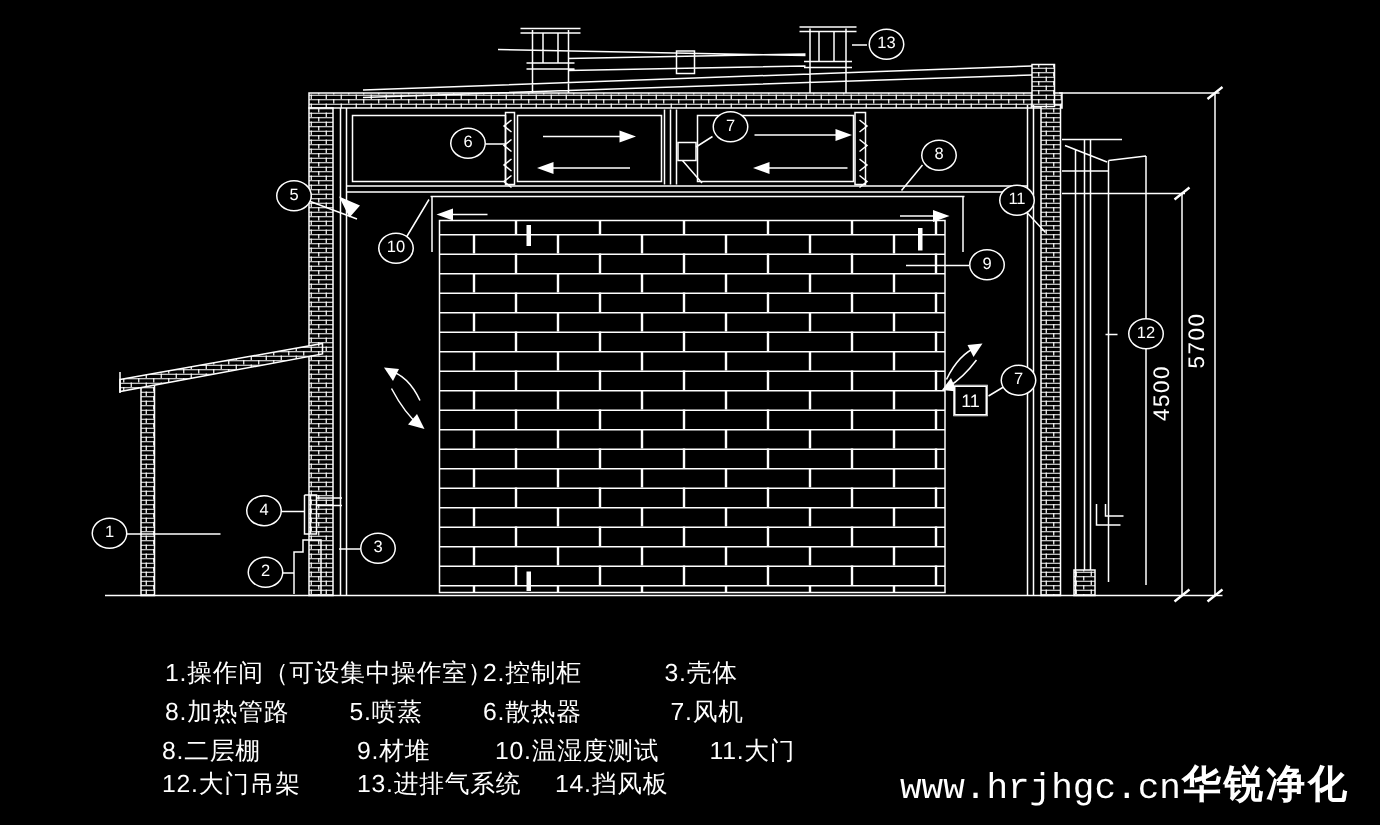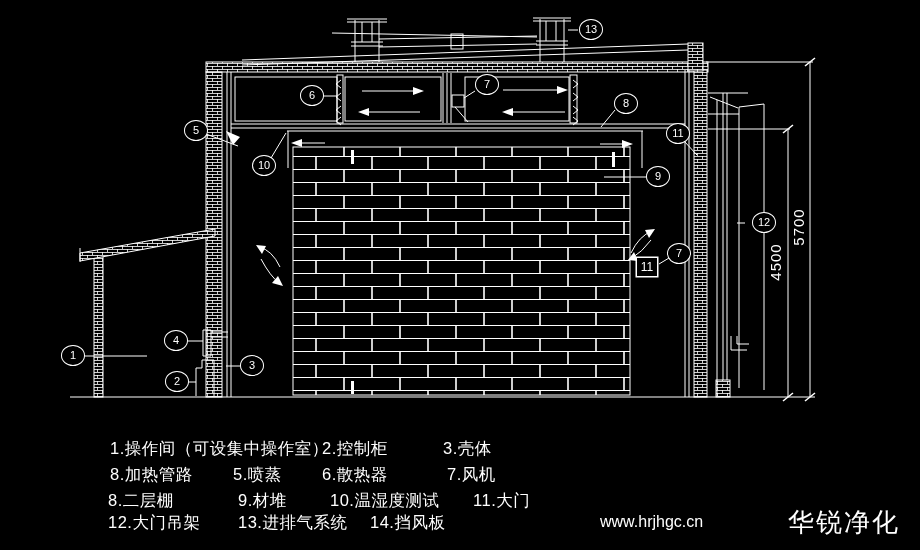--- a/index.html
+++ b/index.html
@@ -19,26 +19,26 @@
     font-size:12px;color:#fff;background:#000;
   }
   .dim-label{
     position:absolute;color:#fff;font-size:15px;letter-spacing:1px;white-space:nowrap;
     transform:translate(-50%,-50%) rotate(-90deg);
   }
   .legend-item{
     position:absolute;color:#fff;font-size:16.5px;letter-spacing:.5px;white-space:nowrap;
   }
   .wm-url{
-    position:absolute;left:600px;top:513px;font-family:Liberation Sans, sans-serif;
-    font-size:16px;color:#fff;white-space:nowrap;
+    position:absolute;left:600px;top:513px;font-family:Liberation Mono, monospace;
+    font-size:24px;color:#fff;white-space:nowrap;
   }
   .wm-brand{
     position:absolute;left:788px;top:505px;font-size:26px;color:#fff;white-space:nowrap;
-    font-weight:400;letter-spacing:2px;
+    font-weight:700;letter-spacing:2px;
   }
 </style>
 </head>
 <body>
 
 <div class="stage">
 
   <svg width="920" height="550" viewBox="0 0 920 550">
     <defs>
       <pattern id="brick" width="10" height="6" patternUnits="userSpaceOnUse">

